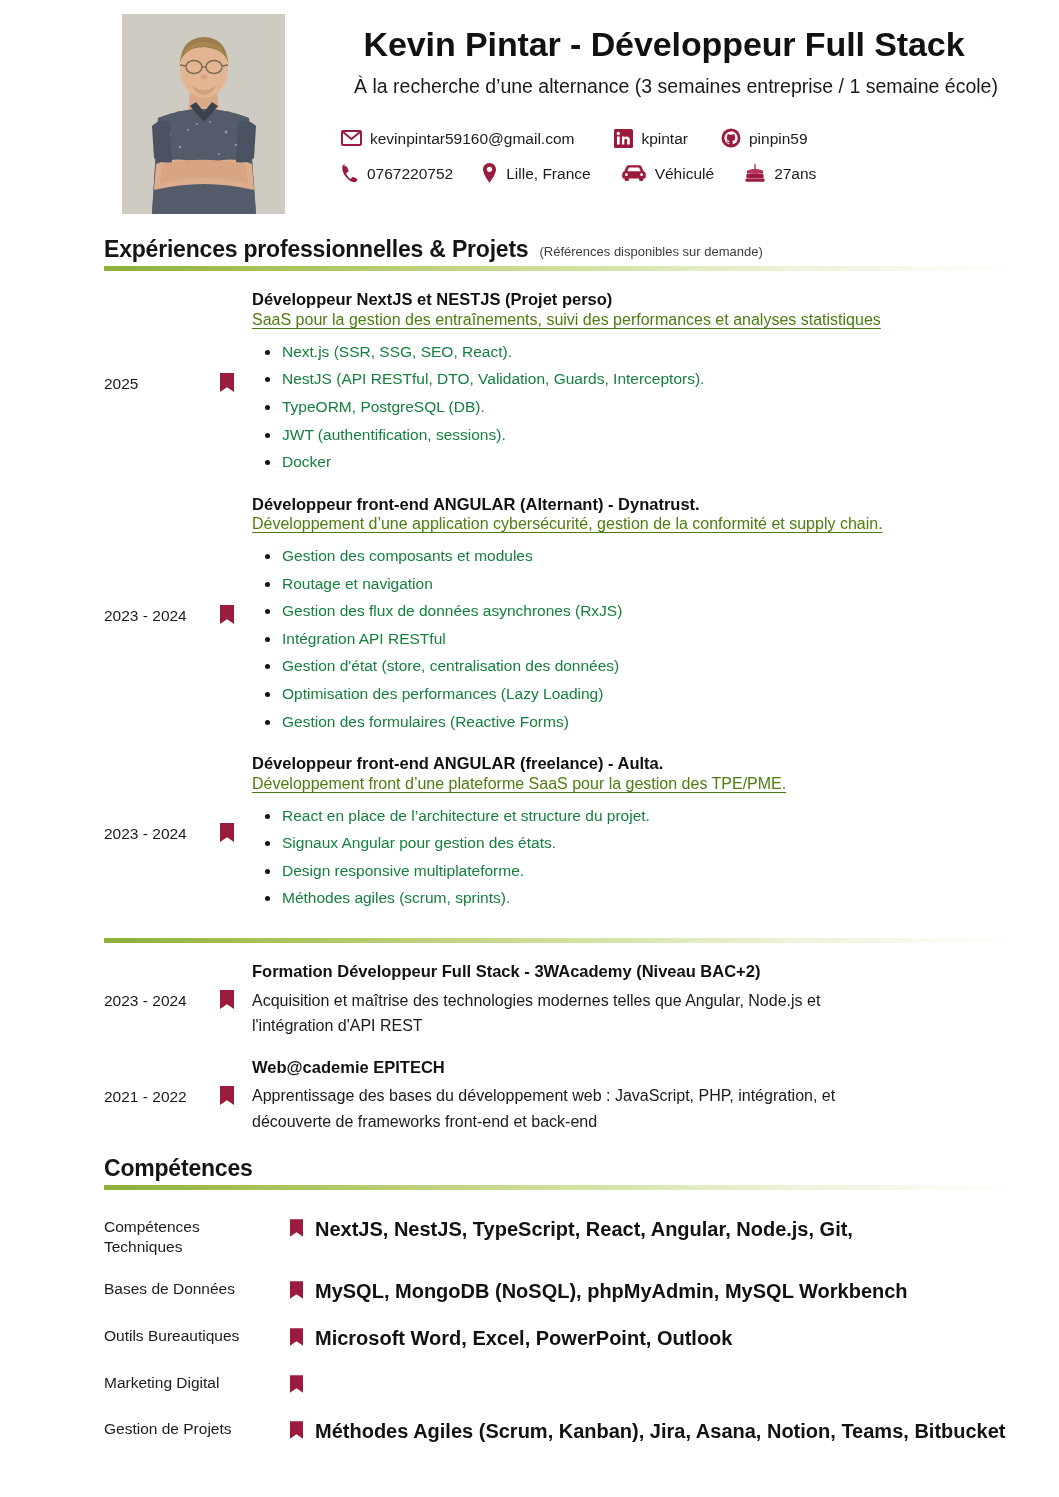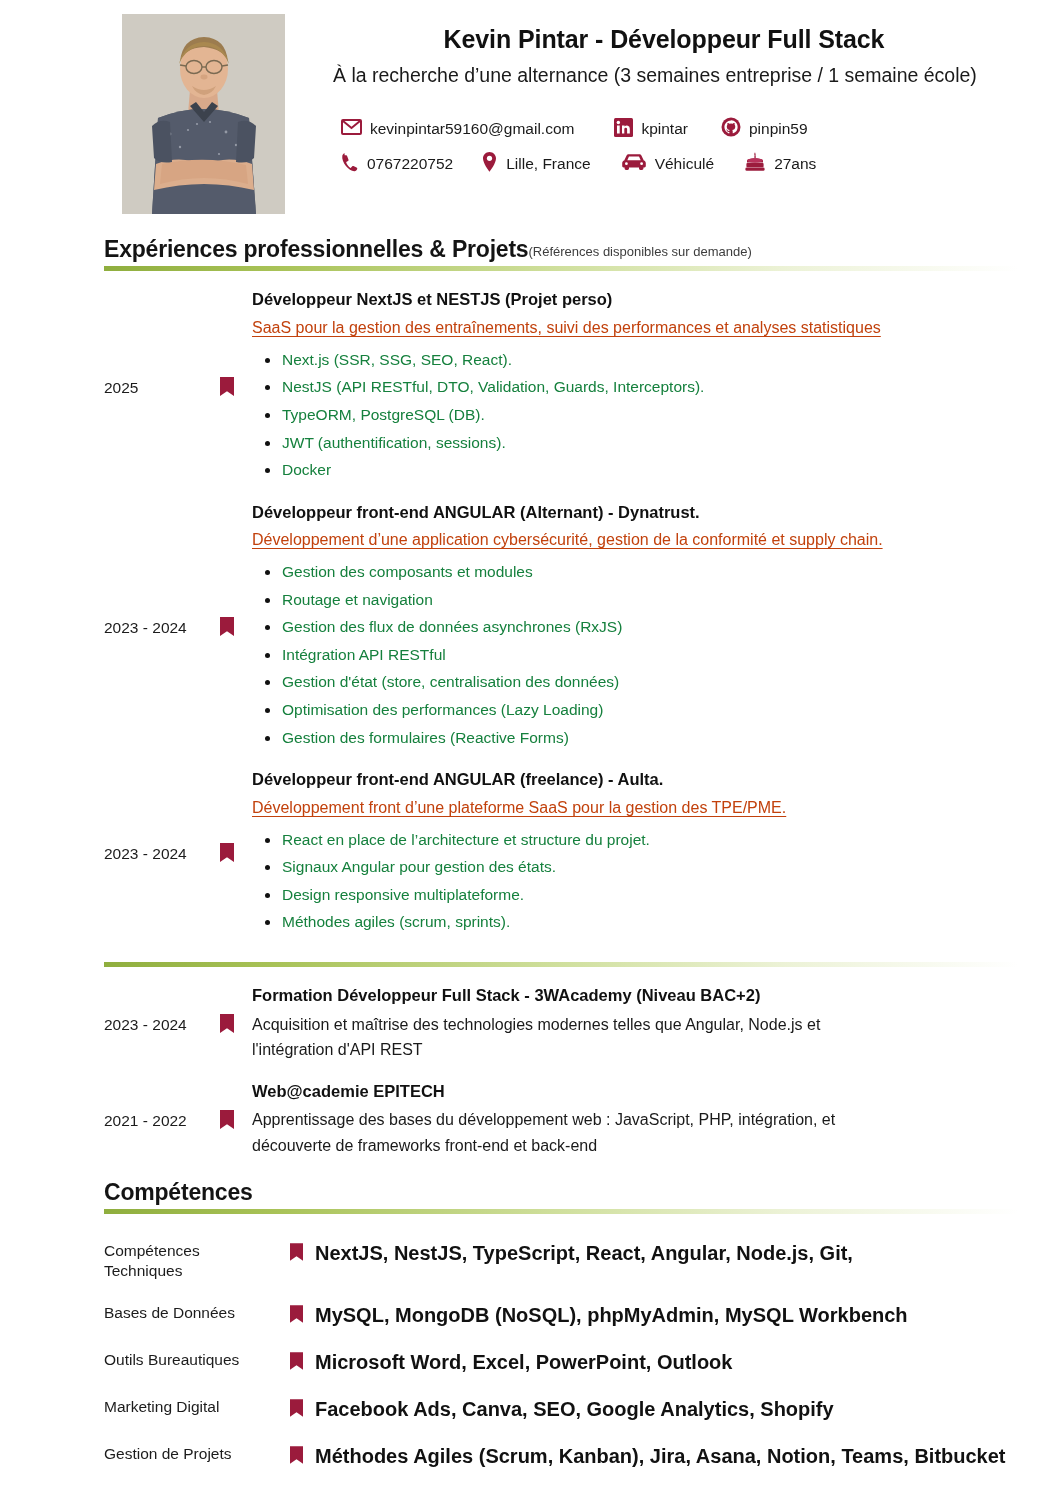--- a/index.html
+++ b/index.html
@@ -43,34 +43,34 @@
 
   .photo-svg { display: block; width: 163px; height: 200px; }
 
   .header-right {
     flex: 1 1 auto;
     padding-left: 48px;
     padding-top: 10px;
   }
 
   .cv-name {
-    font-size: 25px;
+    font-size: 34px;
     font-weight: bold;
     letter-spacing: -0.1px;
     color: #111111;
     text-align: center;
     padding-right: 34px;
     line-height: 1.2;
   }
 
   .cv-tagline {
     font-size: 19.5px;
     font-weight: normal;
     color: #1a1a1a;
-    text-align: left;
+    text-align: center;
     margin-top: 9px;
     padding-right: 10px;
     line-height: 1.25;
   }
 
   .contact-rows {
     margin-top: 30px;
     padding-left: 8px;
   }
 
@@ -105,20 +105,21 @@
   .gap-5 { width: 30px; flex: none; }
 
   
   .section {
     padding: 0 30px 0 104px;
   }
 
   .section-head {
     display: flex;
     align-items: baseline;
+    gap: 11px;
   }
 
   .section-title {
     font-size: 23px;
     font-weight: bold;
     color: #141414;
     letter-spacing: -0.2px;
     line-height: 1.15;
   }
 
@@ -161,24 +162,23 @@
 
   .entry-title {
     font-size: 16.5px;
     font-weight: bold;
     color: #111111;
     line-height: 1.25;
   }
 
   .entry-sub {
     font-size: 16px;
-    color: #c2410c;
+    color: #4d7c0f;
     text-decoration: underline;
     text-underline-offset: 3px;
-    margin-top: 8px;
     line-height: 1.3;
   }
 
   .entry-desc {
     font-size: 16px;
     color: #1a1a1a;
     margin-top: 6px;
     line-height: 1.6;
     max-width: 640px;
   }
@@ -546,21 +546,20 @@
         <div class="skill-value">Microsoft Word, Excel, PowerPoint, Outlook</div>
       </div>
 
       <div class="skill-row">
         <div class="skill-label">Marketing Digital</div>
         <div class="skill-marker">
           <svg width="13" height="18" viewBox="0 0 14 19">
               <path d="M0 0 H14 V19 L7 14.2 L0 19 Z" fill="#9B1B3C"></path>
             </svg>
         </div>
-        <div class="skill-value">Facebook Ads, Canva, SEO, Google Analytics, Shopify</div>
       </div>
 
       <div class="skill-row">
         <div class="skill-label">Gestion de Projets</div>
         <div class="skill-marker">
           <svg width="13" height="18" viewBox="0 0 14 19">
               <path d="M0 0 H14 V19 L7 14.2 L0 19 Z" fill="#9B1B3C"></path>
             </svg>
         </div>
         <div class="skill-value">Méthodes Agiles (Scrum, Kanban), Jira, Asana, Notion, Teams, Bitbucket</div>

